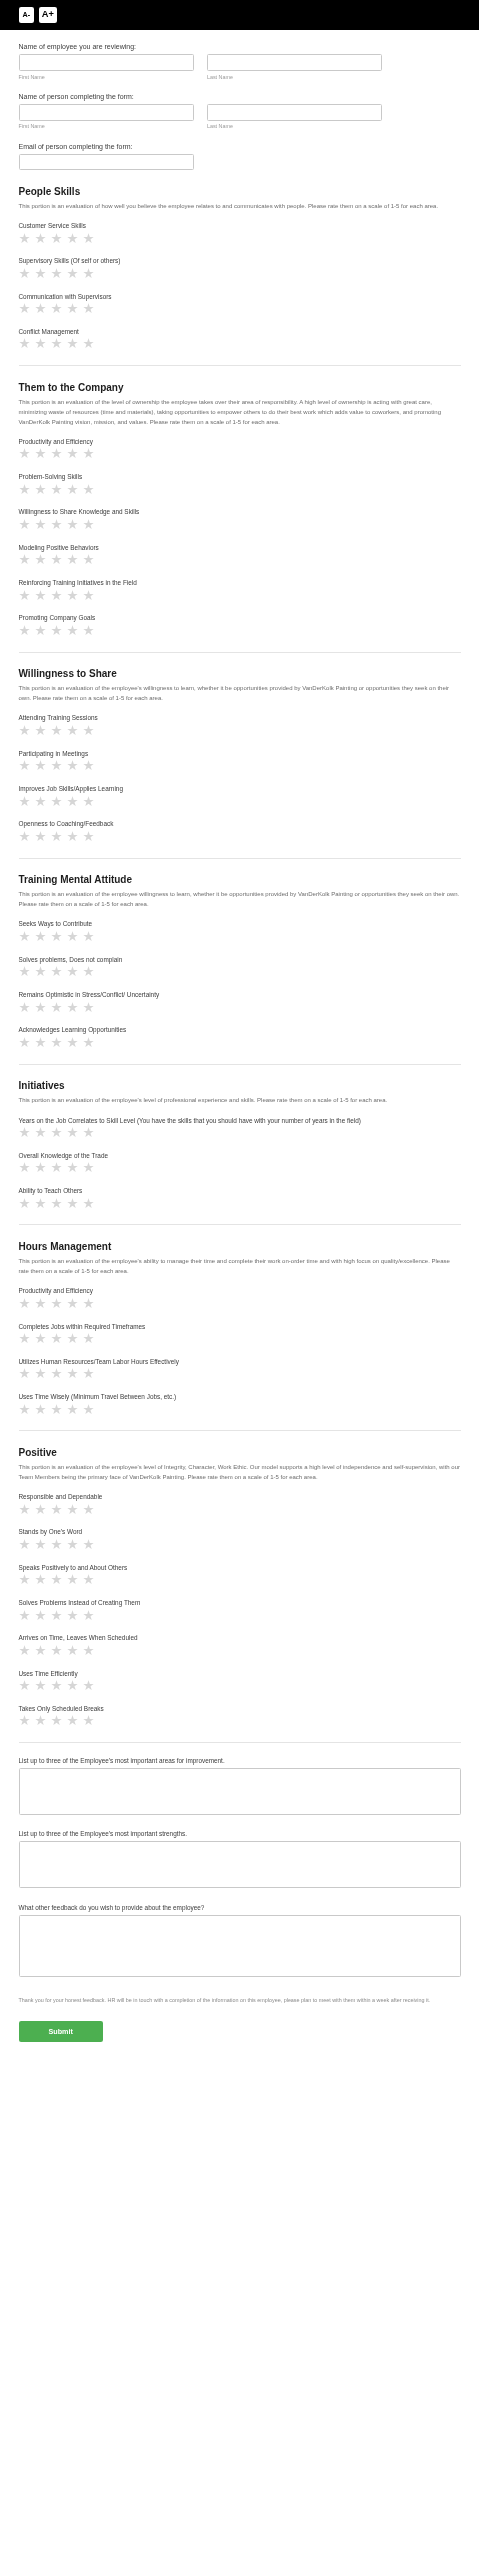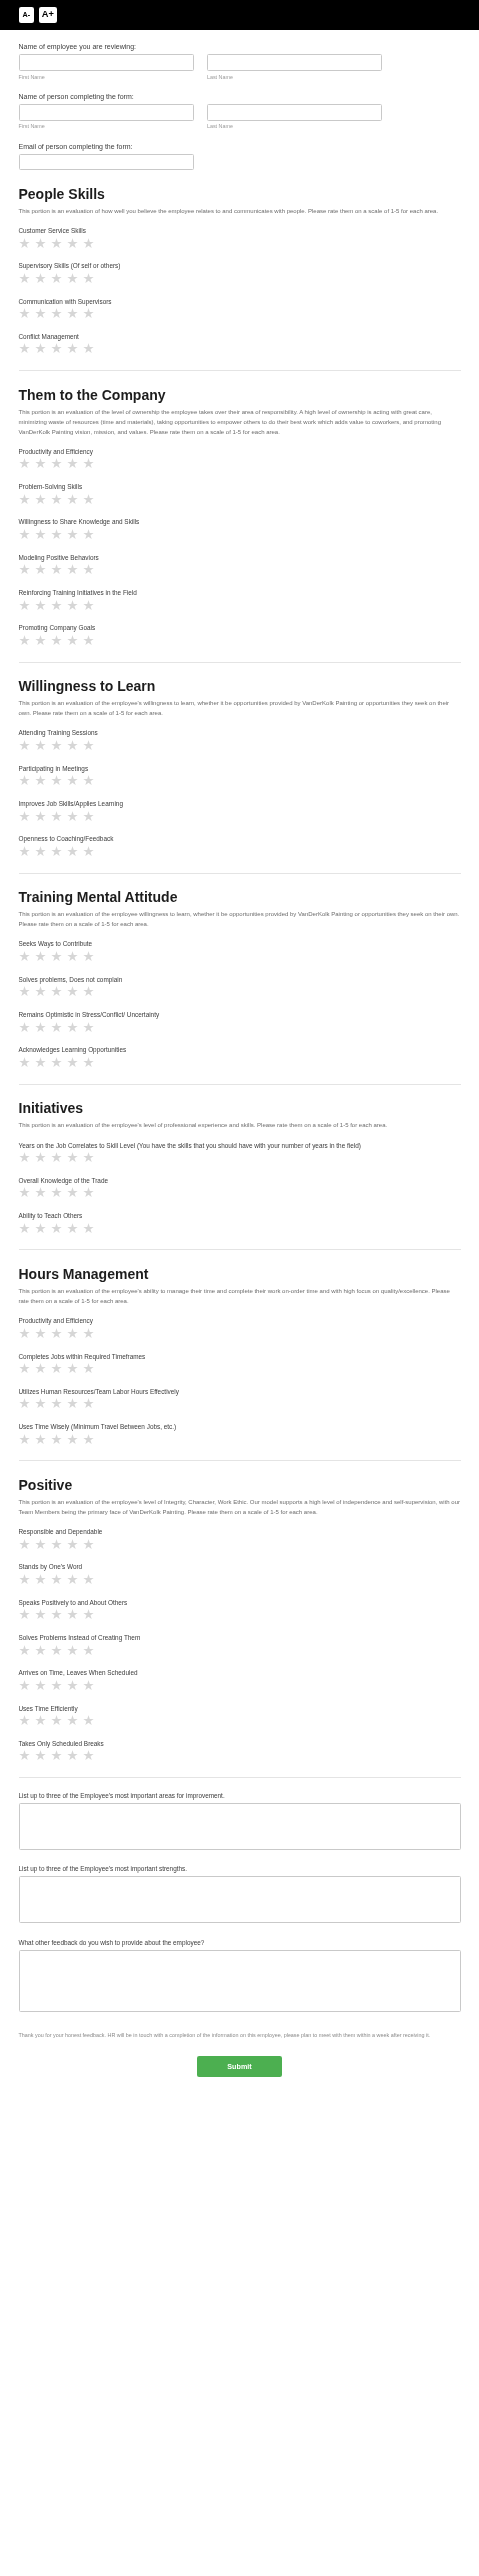--- a/index.html
+++ b/index.html
@@ -77,21 +77,21 @@
     color: #9a9a9a;
     margin-top: 2.6px;
   }
   .email-input { width: 175px; }
 
   
   .section {
     margin-top: 15.5px;
   }
   .section-title {
-    font-size: 14px;
+    font-size: 10px;
     font-weight: bold;
     color: #1d1d1d;
     margin: 0 0 5.2px 0;
   }
   .section-desc {
     font-size: 6px;
     line-height: 1.65;
     color: #6d6d6d;
     margin: 0 0 10.3px 0;
     max-width: 442px;
@@ -149,21 +149,20 @@
   .footer-note {
     margin-top: 17.5px;
     font-size: 5.4px;
     line-height: 1.7;
     color: #8a8a8a;
     max-width: 442px;
   }
   .submit-wrap {
     margin-top: 15.5px;
     display: flex;
-    justify-content: center;
   }
   .submit-btn {
     background: #4caf50;
     color: #ffffff;
     border: none;
     border-radius: 2.1px;
     font-size: 7.2px;
     font-weight: bold;
     padding: 6.2px 30px;
     cursor: pointer;
@@ -320,21 +319,21 @@
               <span class="star">★</span>
               <span class="star">★</span>
               <span class="star">★</span>
               <span class="star">★</span>
               <span class="star">★</span>
             </div>
           </div>
           <hr class="sep">
         </div>
         <div class="section">
-          <h2 class="section-title">Willingness to Learn</h2>
+          <h2 class="section-title">Willingness to Share</h2>
           <p class="section-desc">This portion is an evaluation of the employee's willingness to learn, whether it be opportunities provided by VanDerKolk Painting or opportunities they seek on their own. Please rate them on a scale of 1-5 for each area.</p>
           <div class="rating-item">
             <div class="rating-label">Attending Training Sessions</div>
             <div class="stars">
               <span class="star">★</span>
               <span class="star">★</span>
               <span class="star">★</span>
               <span class="star">★</span>
               <span class="star">★</span>
             </div>

